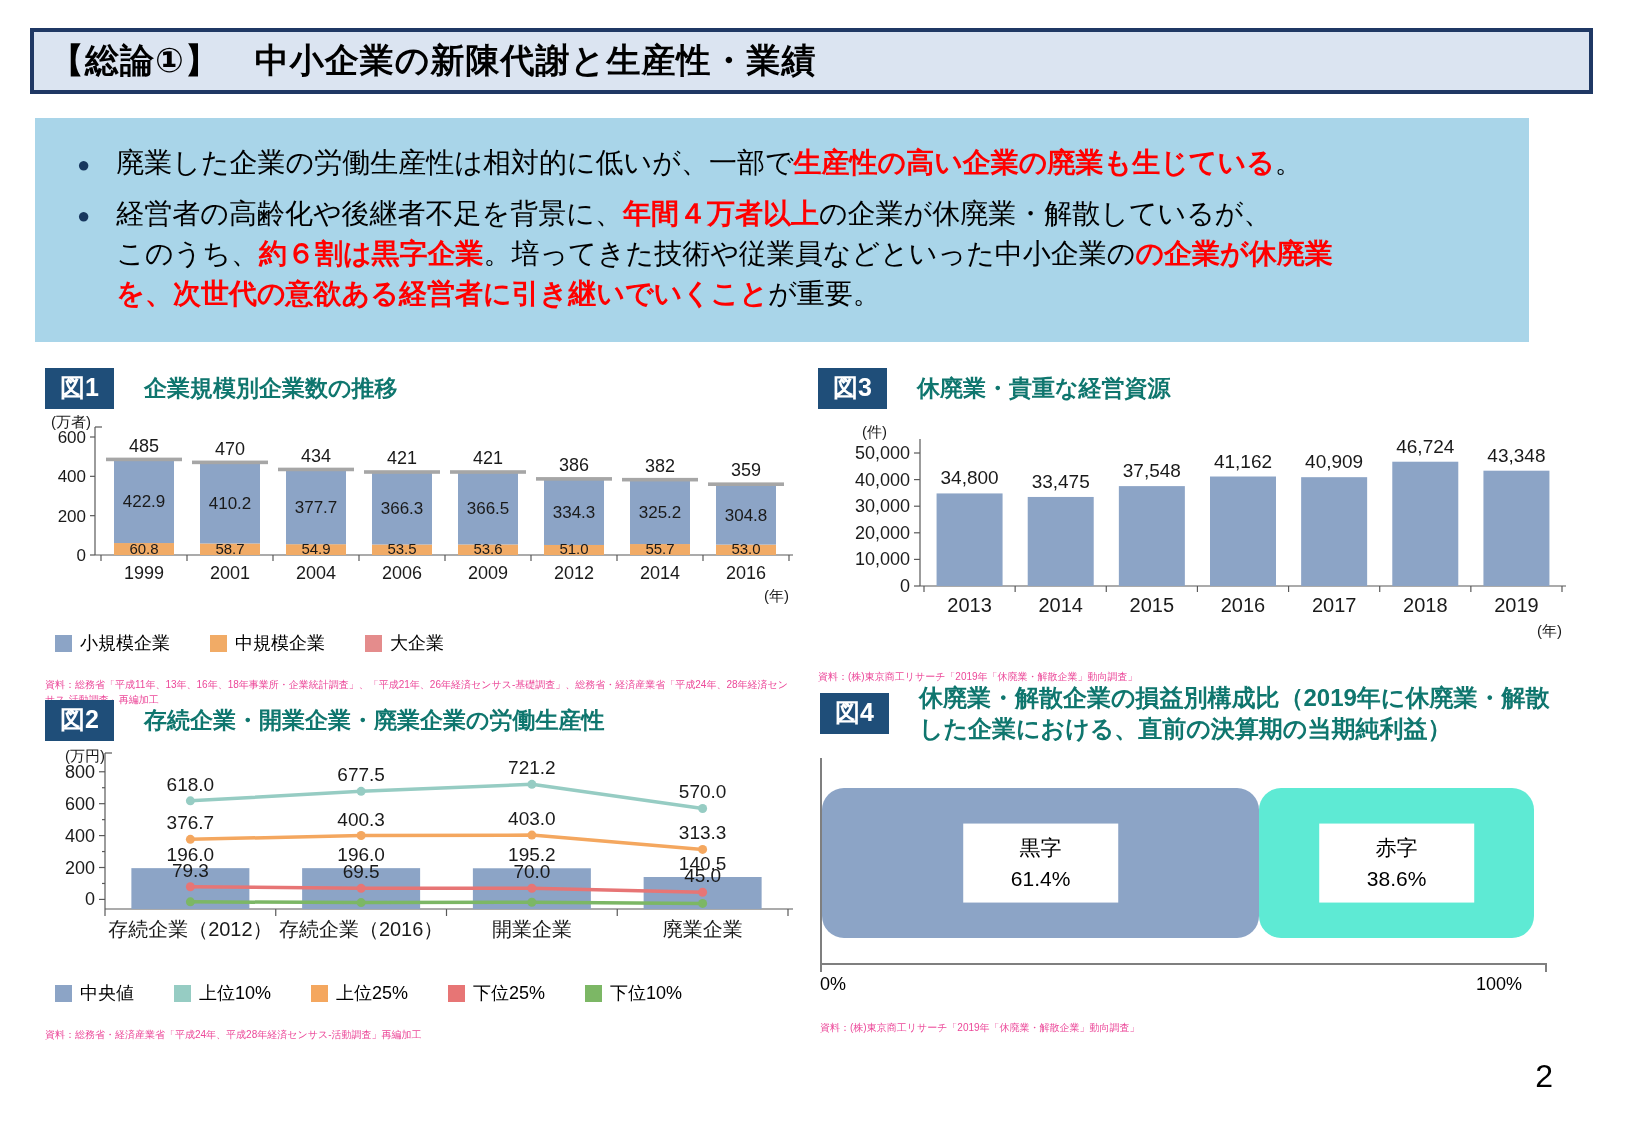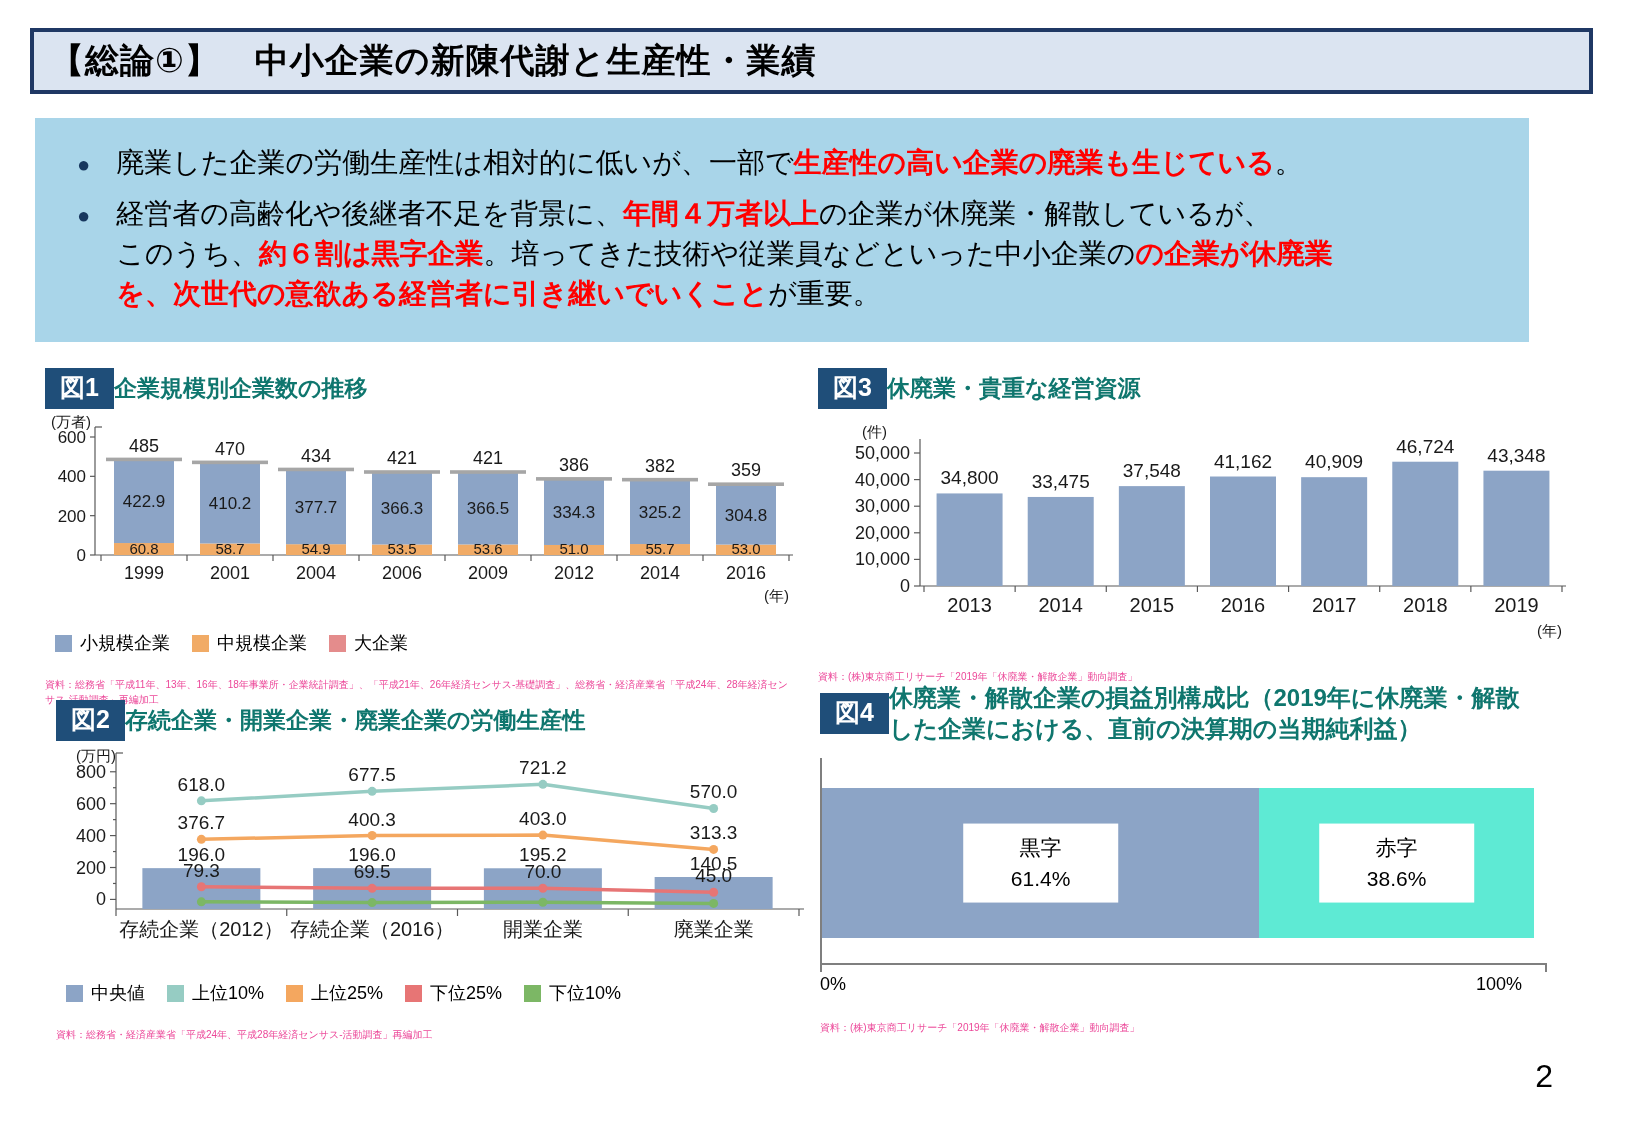--- a/index.html
+++ b/index.html
@@ -13,39 +13,39 @@
 
   .summary{position:absolute;left:35px;top:118px;width:1494px;height:224px;
     background:var(--summary-bg,#A9D5E9);box-sizing:border-box;
     padding:25px 30px 18px 42px;display:flex;flex-direction:column;gap:11px;}
   .bullet{display:flex;gap:26px;}
   .bullet .dot{color:var(--bullet-navy,#17375E);font-size:22px;padding-top:9px;flex:0 0 auto;}
   .bullet .lines{font-size:28px;line-height:1.43;color:#000;}
   .red{color:var(--emphasis-red,#FF0000);font-weight:bold;}
 
   .fig{position:absolute;}
-  .fig-head{display:flex;align-items:center;gap:0;}
+  .fig-head{display:flex;align-items:center;gap:30px;}
   .badge{background:var(--badge-navy,#1F4E79);color:#fff;font-weight:bold;font-size:25px;
     padding:3px 15px 5px;flex:0 0 auto;}
   .fig-title{font-size:23px;font-weight:bold;color:#0f766e;}
   #fig4 .fig-title{max-width:645px;font-size:24px;line-height:1.3;}
   .chart{margin-top:6px;}
   #fig3 .chart{margin-top:14px;}
-  .legend{display:flex;gap:22px;font-size:18px;margin-top:2px;padding-left:10px;align-items:center;color:#000;}
+  .legend{display:flex;gap:40px;font-size:18px;margin-top:2px;padding-left:10px;align-items:center;color:#000;}
   .legend .item{display:flex;align-items:center;}
   .legend .sw{width:17px;height:17px;display:inline-block;margin-right:8px;}
   .source{font-size:10px;color:#ec4899;margin-top:22px;line-height:1.5;max-width:745px;}
 
   
   .f4wrap{position:relative;width:725px;height:240px;margin-top:14px;}
   .f4vaxis{position:absolute;left:0;top:0;width:2px;height:205px;background:#7f7f7f;}
   .f4haxis{position:absolute;left:0;top:205px;width:727px;height:2px;background:#7f7f7f;}
   .f4tick{position:absolute;top:207px;width:2px;height:7px;background:#7f7f7f;}
   .f4bar{position:absolute;left:2px;top:30px;height:150px;width:712px;display:flex;}
-  .f4seg{position:relative;height:100%;}
+  .f4seg{position:relative;height:100%;border-radius:22px;}
   .f4lbl{position:absolute;left:50%;top:50%;transform:translate(-50%,-50%);
     background:#fff;padding:9px 48px;text-align:center;font-size:21px;line-height:1.45;white-space:nowrap;}
   .f4axlbl{position:absolute;top:216px;font-size:18px;color:#000;}
 
   .pagenum{position:absolute;right:72px;bottom:30px;font-size:32px;color:#000;}
   svg text{font-family:"Liberation Sans","DejaVu Sans",sans-serif;}
 </style>
 </head>
 <body>
 
@@ -222,21 +222,21 @@
           <rect x="665.4285714285714" y="47.694320000000005" width="66" height="115.30568" fill="#8CA4C6"></rect>
           <text x="698.4285714285714" y="38.694320000000005" font-size="19" text-anchor="middle" fill="#1a1a1a" font-weight="normal">43,348</text>
           <line x1="652.8571428571429" y1="163" x2="652.8571428571429" y2="169" stroke="#595959" stroke-width="1.2"></line>
           <text x="698.4285714285714" y="189" font-size="20" text-anchor="middle" fill="#1a1a1a" font-weight="normal">2019</text>
           <line x1="744" y1="163" x2="744" y2="169" stroke="#595959" stroke-width="1.2"></line>
           <text x="744" y="213" font-size="15" text-anchor="end" fill="#1a1a1a" font-weight="normal">(年)</text>
         </svg></div>
     <div class="source">資料：(株)東京商工リサーチ「2019年「休廃業・解散企業」動向調査」</div>
   </section>
 
-  <section class="fig" id="fig2" style="left:56px;top:700px;width:750px;">
+  <section class="fig" id="fig2" style="left:45px;top:700px;width:750px;">
     <div class="fig-head">
       <span class="badge">図2</span>
       <span class="fig-title">存続企業・開業企業・廃業企業の労働生産性</span>
     </div>
     <div class="chart" id="fig2-chart"><svg width="748" height="228">
           <line x1="60" y1="6" x2="60" y2="162" stroke="#595959" stroke-width="1.2"></line>
           <line x1="60" y1="6" x2="67" y2="6" stroke="#595959" stroke-width="1.2"></line>
           <line x1="54" y1="152.4255319148936" x2="60" y2="152.4255319148936" stroke="#595959" stroke-width="1.2"></line>
           <text x="50" y="158.4255319148936" font-size="18" text-anchor="end" fill="#1a1a1a" font-weight="normal">0</text>
           <line x1="54" y1="120.51063829787235" x2="60" y2="120.51063829787235" stroke="#595959" stroke-width="1.2"></line>

